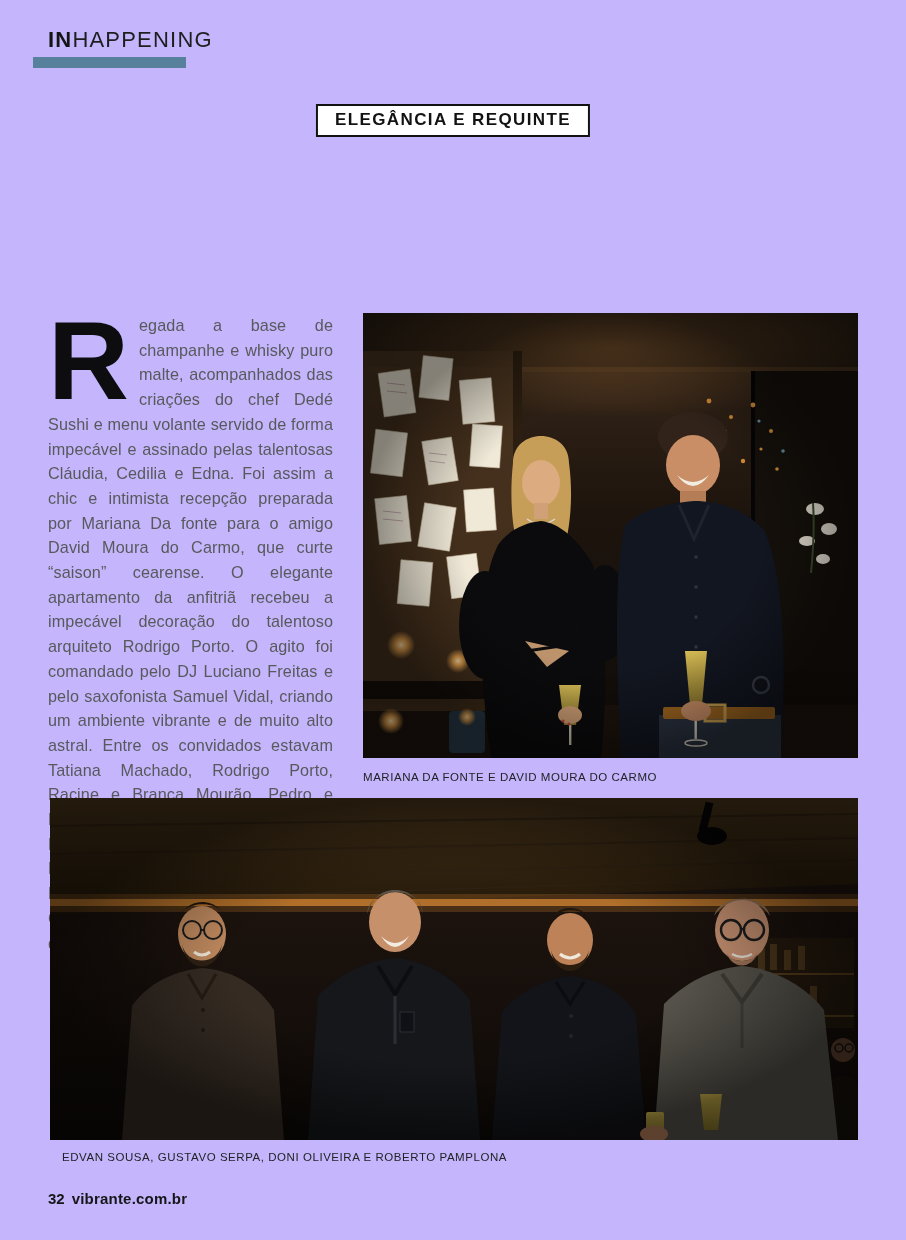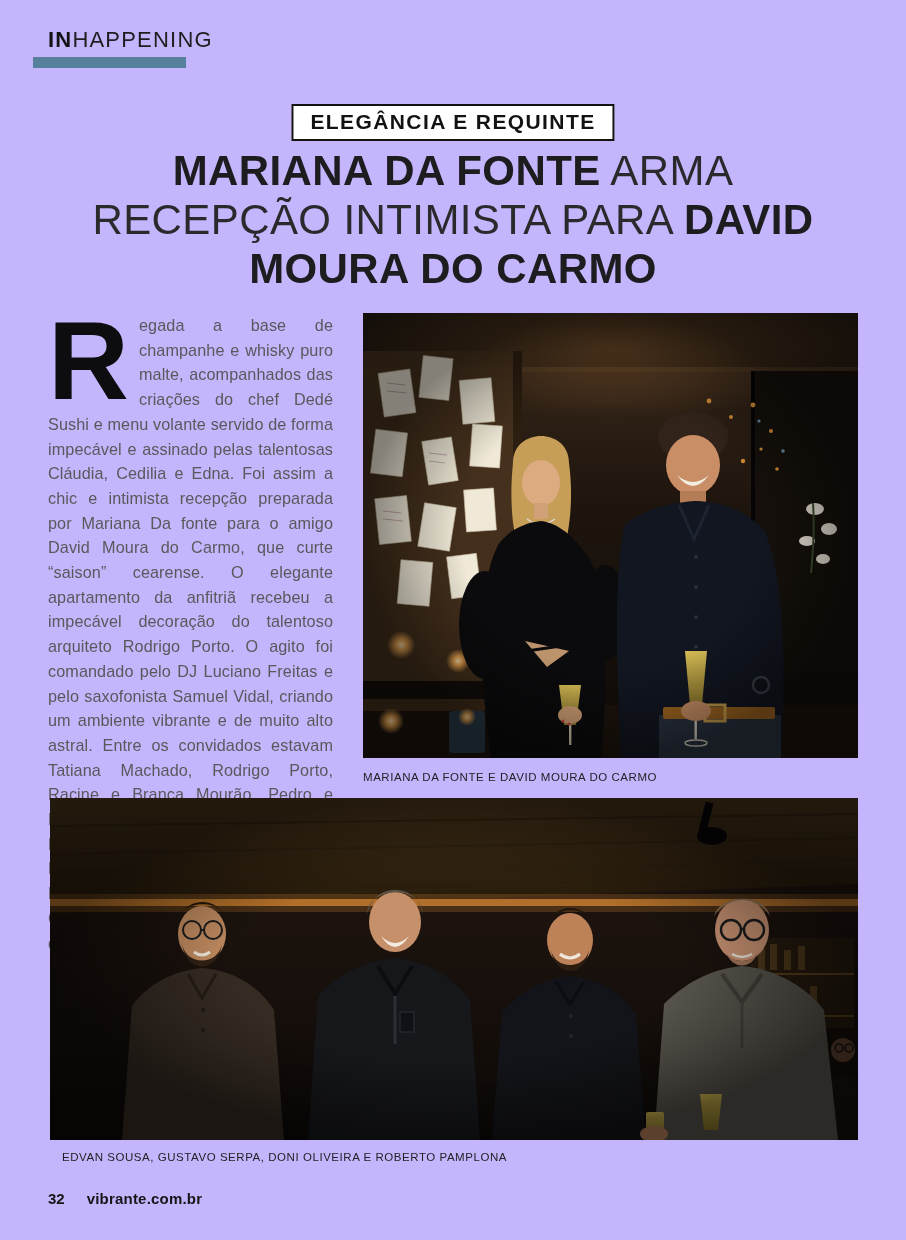--- a/index.html
+++ b/index.html
@@ -21,21 +21,21 @@
   .masthead .mh-light{font-weight:400;color:#1e1e1e;}
   .accent-bar{
     position:absolute;left:33px;top:57px;
     width:153px;height:11px;background:#56809b;
   }
   
   .kicker{
     position:absolute;top:104px;left:50%;transform:translateX(-50%);
     border:2px solid #121212;background:#ffffff;
     padding:4px 17px 5px 17px;
-    font-size:21px;font-weight:800;letter-spacing:1.4px;color:#121212;
+    font-size:17px;font-weight:800;letter-spacing:1.4px;color:#121212;
     white-space:nowrap;
   }
   
   .headline{
     position:absolute;top:146px;left:30px;right:30px;
     text-align:center;color:#1d1d1f;
     font-size:42px;line-height:49px;letter-spacing:0.4px;
   }
   .hl-bold{font-weight:800;}
   .hl-light{font-weight:300;color:#2a2a2c;}
@@ -70,46 +70,41 @@
     font-weight:500;white-space:nowrap;
   }
   .caption-top{margin-top:13px;}
   .photo-bottom{
     position:absolute;top:798px;left:50px;width:808px;height:342px;
   }
   .caption-bottom{position:absolute;top:1151px;left:50px;margin-left:12px;}
   
   .footer{
     position:absolute;top:1190px;left:48px;
-    display:flex;align-items:baseline;gap:22px;
+    display:flex;align-items:baseline;gap:7px;
     font-size:15px;color:#161616;
   }
   .page-number{font-weight:800;}
   .site-url{font-weight:600;letter-spacing:0.2px;}
   svg{display:block;}
 </style>
 </head>
 <body>
 
 <div class="page">
 
   <div class="masthead">
     <span class="mh-bold">IN</span><span class="mh-light">HAPPENING</span>
   </div>
   <div class="accent-bar"></div>
 
   <div class="kicker">
     <span>ELEGÂNCIA E REQUINTE</span>
   </div>
 
-  <h1 class="headline" style="margin:0;">
-    <span class="hl-line"><span class="hl-bold">MARIANA DA FONTE</span><span class="hl-light"> ARMA</span></span><br>
-    <span class="hl-line"><span class="hl-light">RECEPÇÃO INTIMISTA PARA </span><span class="hl-bold">DAVID</span></span><br>
-    <span class="hl-line"><span class="hl-bold">MOURA DO CARMO</span></span>
-  </h1>
 
   <div class="content">
     <div class="article-col">
       <p class="article-body"><span class="dropcap">R</span><span>egada a base de champanhe e whisky puro malte, acompanhados das criações do chef Dedé Sushi e menu volante servido de forma impecável e assinado pelas talentosas Cláudia, Cedilia e Edna. Foi assim a chic e intimista recepção preparada por Mariana Da fonte para o amigo David Moura do Carmo, que curte “saison” cearense. O elegante apartamento da anfitriã recebeu a impecável decoração do talentoso arquiteto Rodrigo Porto. O agito foi comandado pelo DJ Luciano Freitas e pelo saxofonista Samuel Vidal, criando um ambiente vibrante e de muito alto astral. Entre os convidados estavam Tatiana Machado, Rodrigo Porto, Racine e Branca Mourão, Pedro e Manu de Castro, Tatiana Luna, Marjorie Marshall, Dalvinha Whalley, Pipo e Isabella Gurjão, Rafael Xerez, Rodrigo Maia, Clóvis Holanda, Gustavo Serpa e Roberto Pamplona, que dançaram “all night long”.</span><span class="endmark">
             <span>✶</span>
           </span></p>
     </div>
 
     <div class="photo-col">
       <figure>

